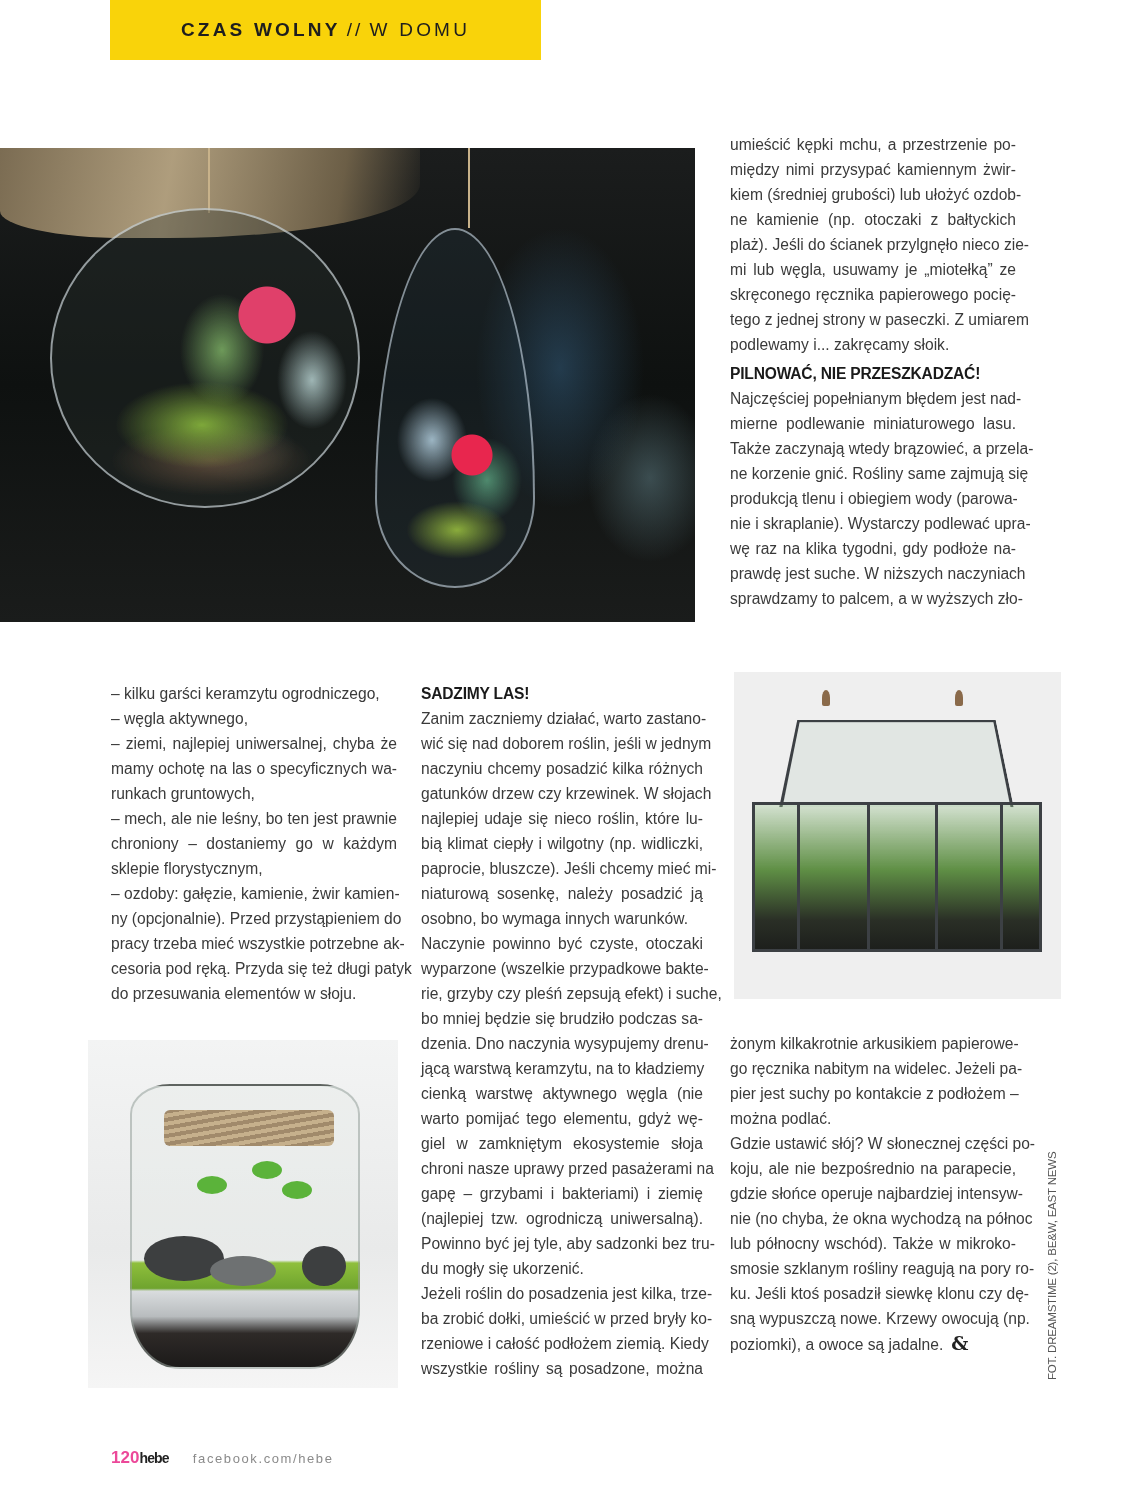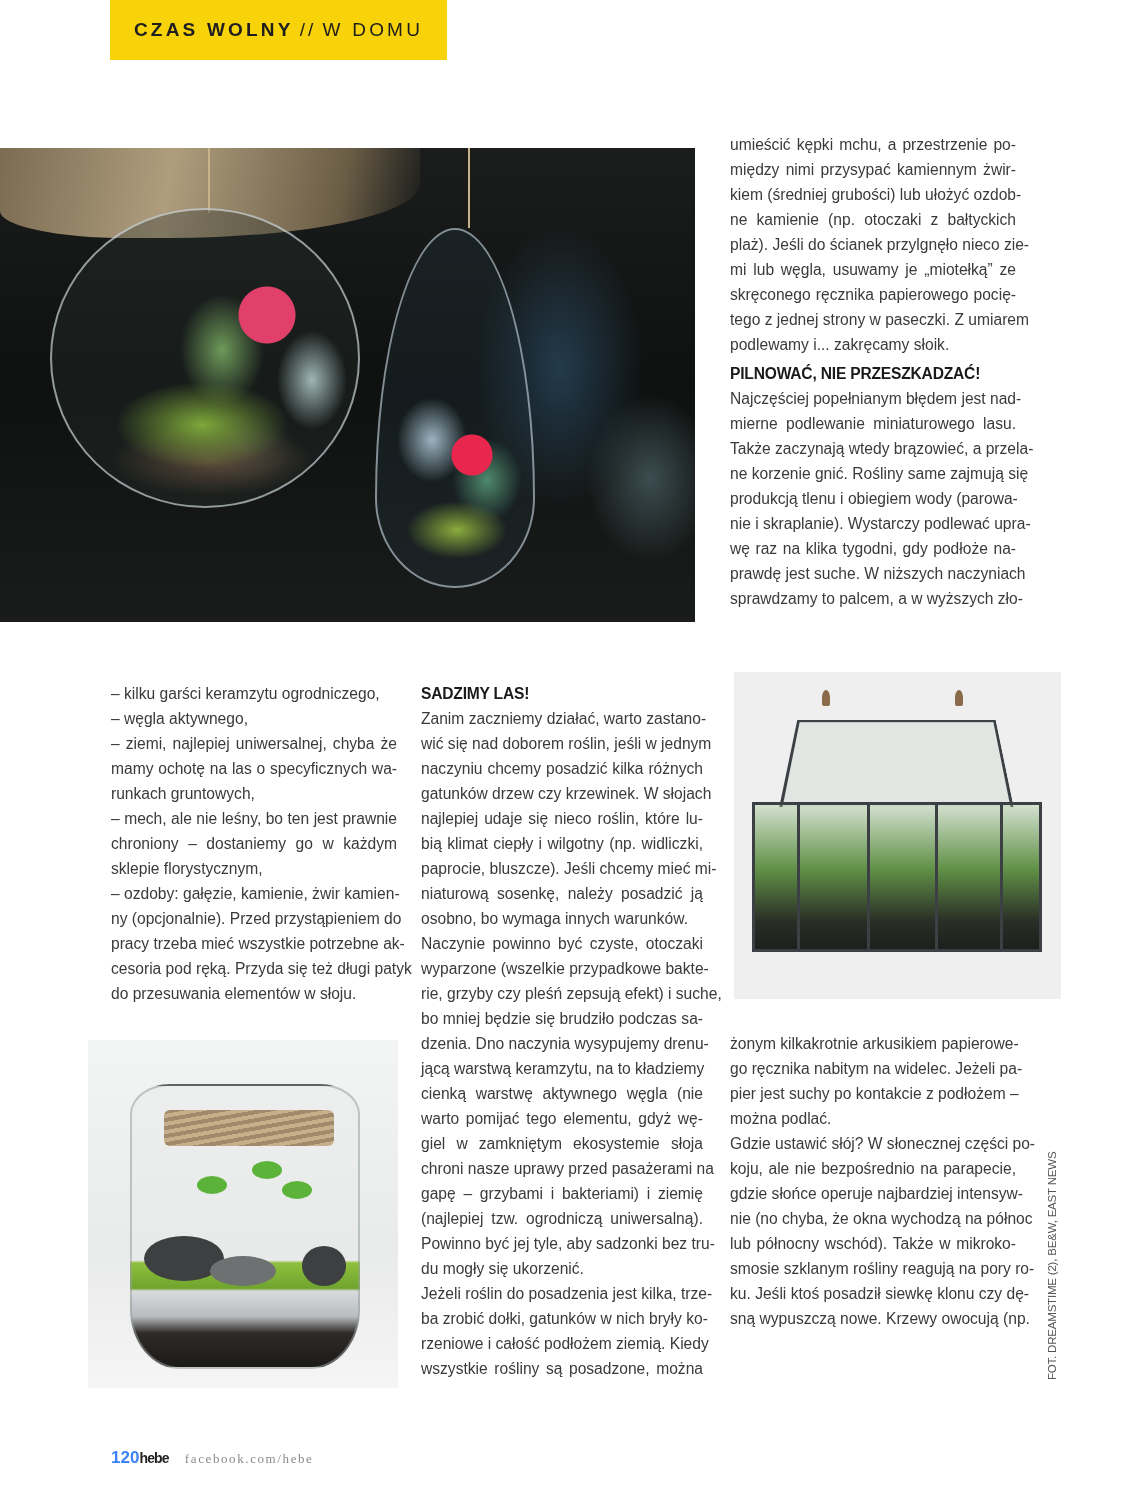--- a/index.html
+++ b/index.html
@@ -1,20 +1,20 @@
 <!DOCTYPE html>
 <html><head>
 <meta charset="utf-8">
 <style>
   * { box-sizing: border-box; margin: 0; padding: 0; }
   html, body { width: 1138px; height: 1499px; background: #ffffff; overflow: hidden; }
   body { position: relative; font-family: "Liberation Sans", "DejaVu Sans", sans-serif; color: #333333; }
 
   .section-band {
-    position: absolute; left: 110px; top: 0; width: 337px; height: 60px;
+    position: absolute; left: 110px; top: 0; width: 431px; height: 60px;
     background: #f9d30a; display: flex; align-items: center; justify-content: center;
     font-size: 19px; letter-spacing: 3.2px; color: #1e1e1e;
   }
   .section-band .strong { font-weight: bold; }
   .section-band .sep { margin: 0 6px; font-weight: normal; }
 
   .col { position: absolute; font-size: 15.6px; line-height: 25px; color: #3a3a3a; }
   .col .line { display: block; white-space: nowrap; text-align: justify; text-align-last: justify; }
   .col .line.last { text-align-last: left; }
   .col h3 { font-size: 15.6px; font-weight: bold; color: #1a1a1a; line-height: 25px; letter-spacing: -0.2px; }
@@ -102,23 +102,23 @@
   }
   .credit span {
     position: absolute; left: 0; bottom: 0; transform-origin: left bottom;
     transform: translateX(18px) rotate(-90deg); white-space: nowrap;
     font-size: 11.5px; color: #555; letter-spacing: -0.2px;
   }
 
   .endmark { font-family: "DejaVu Serif", serif; font-weight: bold; font-size: 19px; color: #222; margin-left: 8px; }
 
   .footer { position: absolute; left: 111px; top: 1448px; display: flex; align-items: baseline; }
-  .footer .page-num { font-size: 17px; font-weight: bold; color: #3b82f6; }
+  .footer .page-num { font-size: 17px; font-weight: bold; color: #ec4899; }
   .footer .brand { font-size: 14px; font-weight: bold; color: #222; margin-left: 0; letter-spacing: -0.8px; }
-  .footer .social { font-size: 13px; color: #8a8a8a; letter-spacing: 1.6px; margin-left: 16px; font-family: Liberation Serif, serif; }
+  .footer .social { font-size: 13px; color: #8a8a8a; letter-spacing: 1.6px; margin-left: 24px; }
 </style>
 </head>
 <body>
 
 <div class="section-band">
   <span class="strong">CZAS WOLNY</span>
   <span class="sep">//</span>
   <span>W DOMU</span>
 </div>
 
@@ -191,21 +191,21 @@
   <span class="line">jącą warstwą keramzytu, na to kładziemy</span>
   <span class="line">cienką warstwę aktywnego węgla (nie</span>
   <span class="line">warto pomijać tego elementu, gdyż wę-</span>
   <span class="line">giel w zamkniętym ekosystemie słoja</span>
   <span class="line">chroni nasze uprawy przed pasażerami na</span>
   <span class="line">gapę – grzybami i bakteriami) i ziemię</span>
   <span class="line">(najlepiej tzw. ogrodniczą uniwersalną).</span>
   <span class="line">Powinno być jej tyle, aby sadzonki bez tru-</span>
   <span class="line last">du mogły się ukorzenić.</span>
   <span class="line">Jeżeli roślin do posadzenia jest kilka, trze-</span>
-  <span class="line">ba zrobić dołki, gatunków w nich bryły ko-</span>
+  <span class="line">ba zrobić dołki, umieścić w przed bryły ko-</span>
   <span class="line">rzeniowe i całość podłożem ziemią. Kiedy</span>
   <span class="line">wszystkie rośliny są posadzone, można</span>
 </div>
 
 <div class="photo photo-greenhouse">
   <div class="finial" style="left:88px;"></div>
   <div class="finial" style="left:221px;"></div>
   <div class="gh-roof"></div>
   <div class="gh-body">
     <div class="gh-bar" style="left:42px;"></div>
@@ -221,20 +221,21 @@
   <span class="line">pier jest suchy po kontakcie z podłożem –</span>
   <span class="line last">można podlać.</span>
   <span class="line">Gdzie ustawić słój? W słonecznej części po-</span>
   <span class="line">koju, ale nie bezpośrednio na parapecie,</span>
   <span class="line">gdzie słońce operuje najbardziej intensyw-</span>
   <span class="line">nie (no chyba, że okna wychodzą na północ</span>
   <span class="line">lub północny wschód). Także w mikroko-</span>
   <span class="line">smosie szklanym rośliny reagują na pory ro-</span>
   <span class="line">ku. Jeśli ktoś posadził siewkę klonu czy dę-</span>
   <span class="line">sną wypuszczą nowe. Krzewy owocują (np.</span>
+  <span class="line last"><span>poziomki), a owoce są jadalne.</span><span class="endmark">&amp;</span></span>
 </div>
 
 <div class="credit">
   <span>FOT. DREAMSTIME (2), BE&amp;W, EAST NEWS</span>
 </div>
 
 <div class="photo photo-jar">
   <div class="jar">
     <div class="jar-twine"></div>
     <div class="jar-rock" style="left:12px; top:150px; width:80px; height:45px;"></div>

